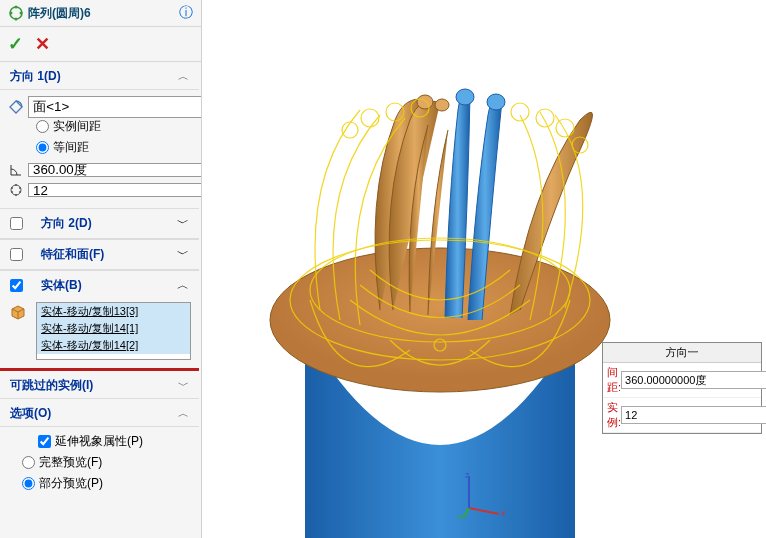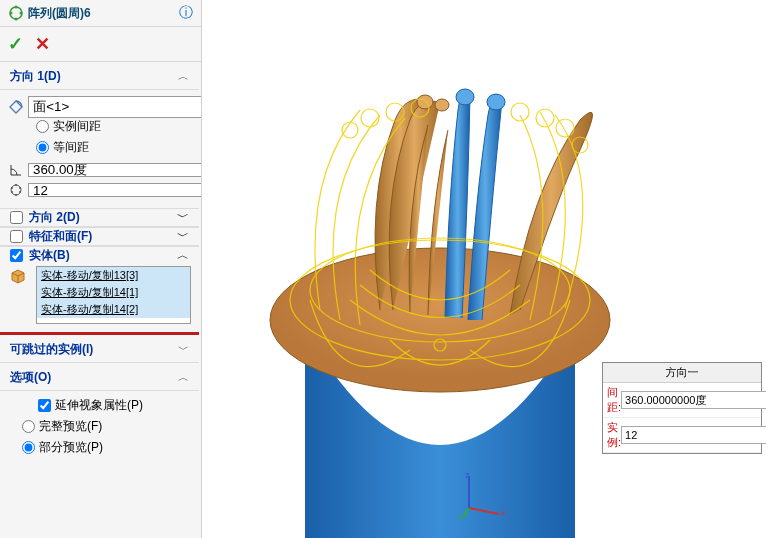--- a/index.html
+++ b/index.html
@@ -17,28 +17,28 @@
 .section-header .name { font-weight: bold; color: #003399; }
 .section-header .chevron { font-size: 11px; color: #555; }
 .section-body { padding: 6px 8px 8px 8px; }
 .row { display: flex; align-items: center; gap: 4px; }
 .row .icon { width: 20px; height: 20px; display: flex; align-items: center; justify-content: center; }
 .input-text { flex:1; height: 22px; border: 1px solid #999; padding: 2px 4px; background: #fff; }
 .radio-row { display: flex; align-items: center; margin-left: 28px; margin-bottom: 4px; }
 .radio-row input { margin-right: 4px; }
 .spin { flex:1; display: flex; }
 .spin input { flex:1; height: 14px; border: 1px solid #999; border-right: none; padding: 2px 4px; }
-.check-row { display: flex; align-items: center; padding: 0 10px; border-bottom: 1px solid #dcdcdc; border-top: 1px solid #dcdcdc; }
+.check-row { display: flex; align-items: center; padding: 6px 10px; border-bottom: 1px solid #dcdcdc; border-top: 1px solid #dcdcdc; gap: 12px; }
 .check-row input { margin-right: 6px; }
 .check-row .lbl { font-weight: bold; flex: 1; color: #003399; }
 .listbox { margin-left: 28px; border: 1px solid #999; background: #fff; height: 58px; overflow: auto; }
 .listbox .li { background: #cde6f7; padding: 1px 4px; color: #000; font-size: 11px; text-decoration: underline; }
 .viewport { position: absolute; left: 202px; top: 0; right: 0; bottom: 0; background: #fff; }
 .axis { position: absolute; left: 255px; bottom: 15px; }
-.callout { position: absolute; right: 4px; top: 362px; width: 160px; background: #fff; border: 1px solid #888; font-size: 11px; }
+.callout { position: absolute; right: 4px; top: 342px; width: 160px; background: #fff; border: 1px solid #888; font-size: 11px; }
 .callout .hdr { text-align: center; background: #f0f0f0; padding: 2px; border-bottom: 1px solid #ccc; }
 .callout .crow { display: flex; align-items: center; padding: 2px 4px; border-bottom: 1px solid #eee; }
 .callout .crow .k { width: 32px; color: #cc0000; }
 .callout .spin2 { flex:1; display: flex; }
 .callout .spin2 input { flex:1; height: 18px; border: 1px solid #aaa; border-right: none; padding: 1px 3px; font-size: 11px; }
 .outer-scroll { position: absolute; left: 202px; top: 0; width: 16px; height: 538px; background: #efefef; border-right: 1px solid #d0d0d0; }
 .outer-scroll .up, .outer-scroll .down { height: 16px; text-align: center; font-size: 9px; line-height: 16px; color: #555; background: #e4e4e4; }
 .outer-scroll .down { position: absolute; bottom: 0; width: 100%; }
 svg.model { width: 100%; height: 100%; }
 </style>

